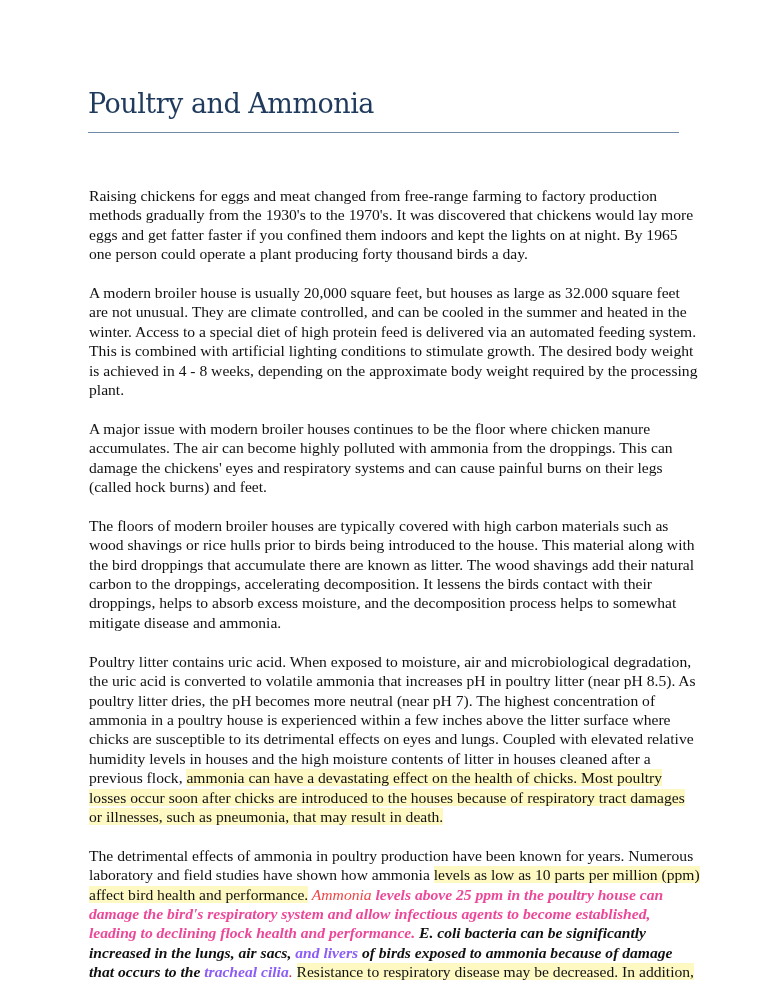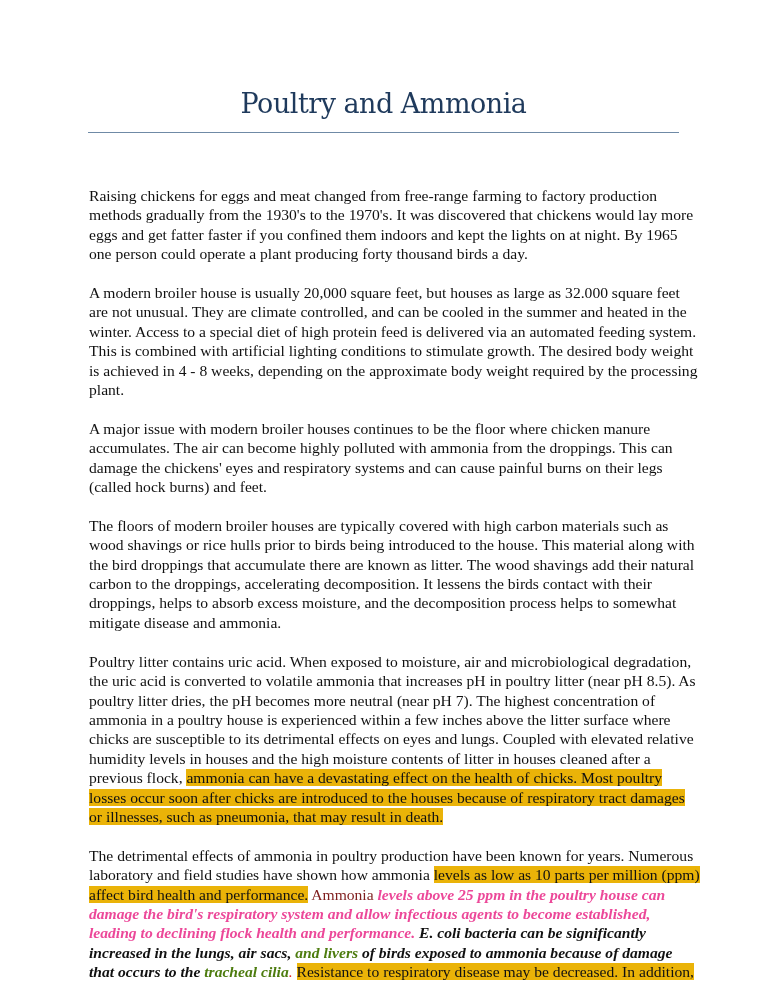--- a/index.html
+++ b/index.html
@@ -1,33 +1,33 @@
 <!DOCTYPE html>
 <html><head>
 <meta charset="utf-8">
 <style>
   html, body { margin:0; padding:0; background:#ffffff; }
   body { width:768px; height:994px; position:relative; overflow:hidden; }
   .page { position:absolute; left:0; top:0; width:768px; height:994px; background:#fff; }
   .title {
     position:absolute; left:88px; width:591px; top:86px;
-    text-align:center; font-family:"DejaVu Serif", serif; font-size:27px;
+    text-align:left; font-family:"DejaVu Serif", serif; font-size:27px;
     color:#1f3a5c; letter-spacing:-0.5px; line-height:36px;
   }
   .rule { position:absolute; left:88px; width:591px; top:132px; height:1px; background:#6f8aa6; }
   .body {
     position:absolute; left:89px; top:186px; width:612px;
     font-family:"Liberation Serif", serif; font-size:15.6px; line-height:19.4px; color:#111;
   }
   .body p { margin:0 0 19.4px 0; }
-  .hl { background:#eab308;margin-top:31px; }
+  .hl { background:#fef9c3;margin-top:31px; }
   .blue { color:#ec4899; font-style:italic; font-weight:bold; }
-  .blue-n { color:#7f1d1d; font-weight:normal; }
+  .blue-n { color:#ef4444; font-style:italic; font-weight:normal; }
   .bi { font-style:italic; font-weight:bold; color:#111; }
-  .red { color:#4d7c0f; font-style:italic; font-weight:bold; }
+  .red { color:#8b5cf6; font-style:italic; font-weight:bold; }
   .red-n { color:#e02020; font-style:italic; font-weight:normal; }
 </style>
 </head>
 <body>
 
 <div class="page">
   <div class="title">Poultry and Ammonia</div>
   <div class="rule"></div>
 
   <div class="body">

